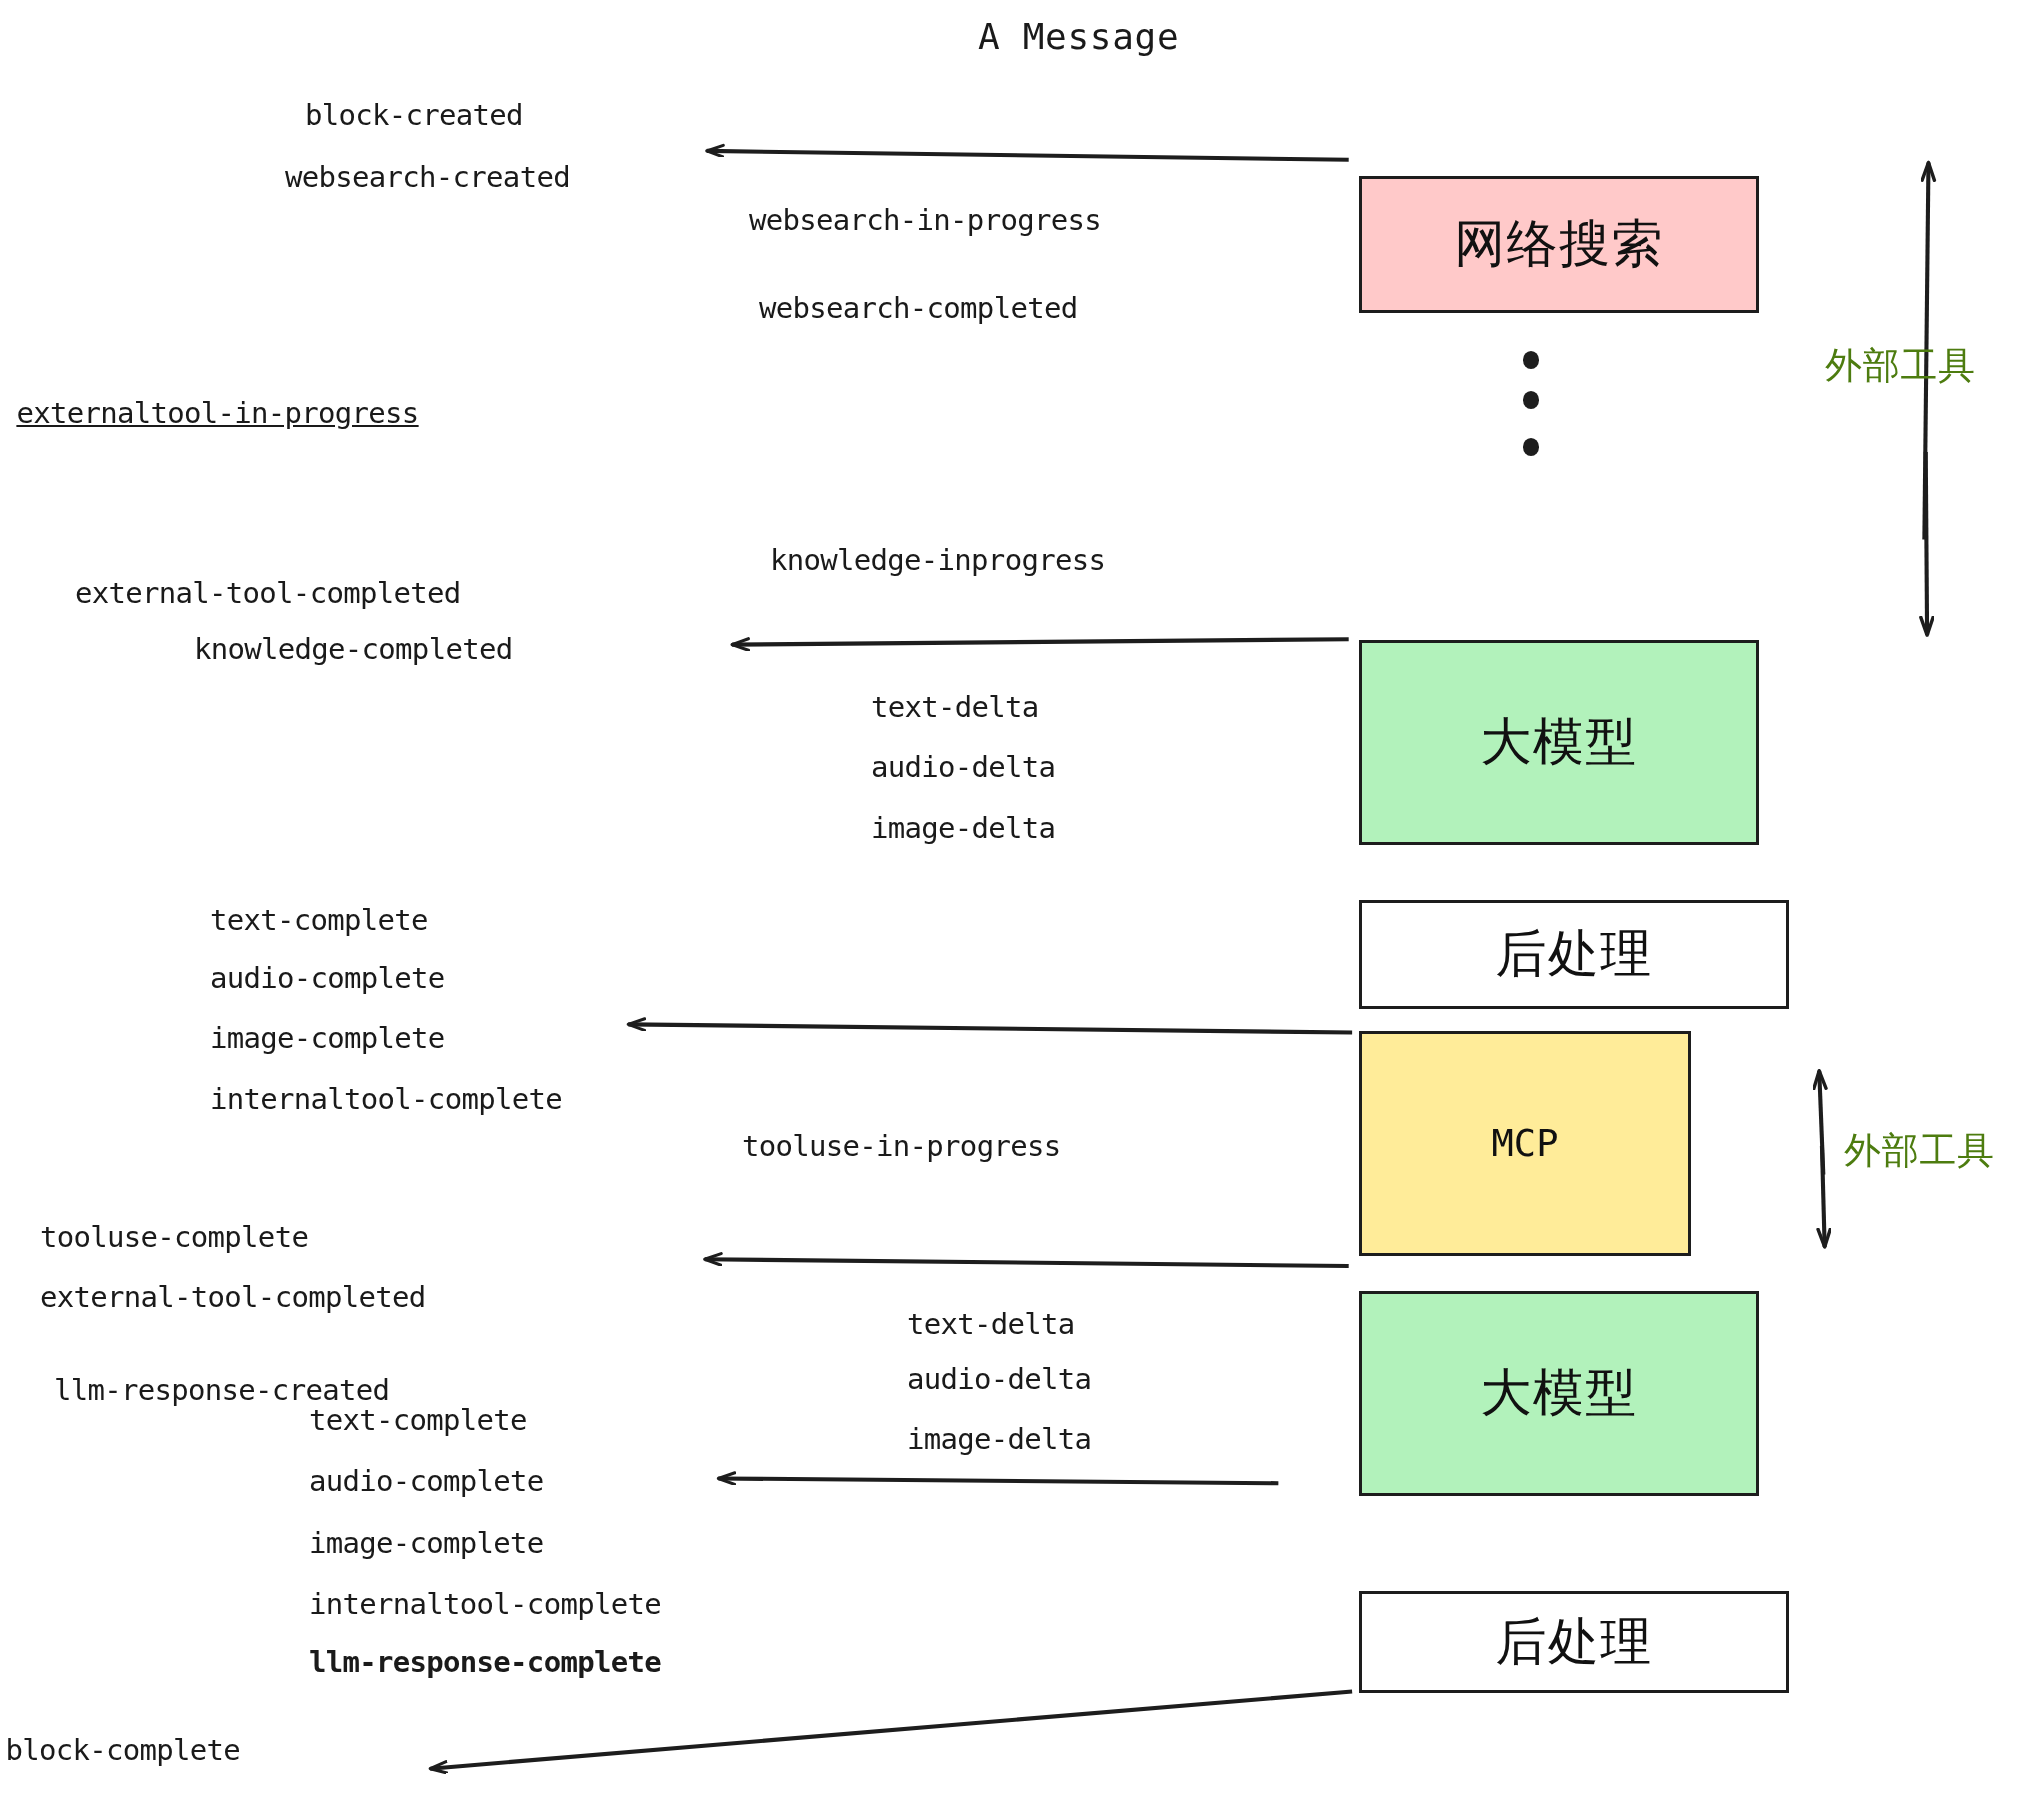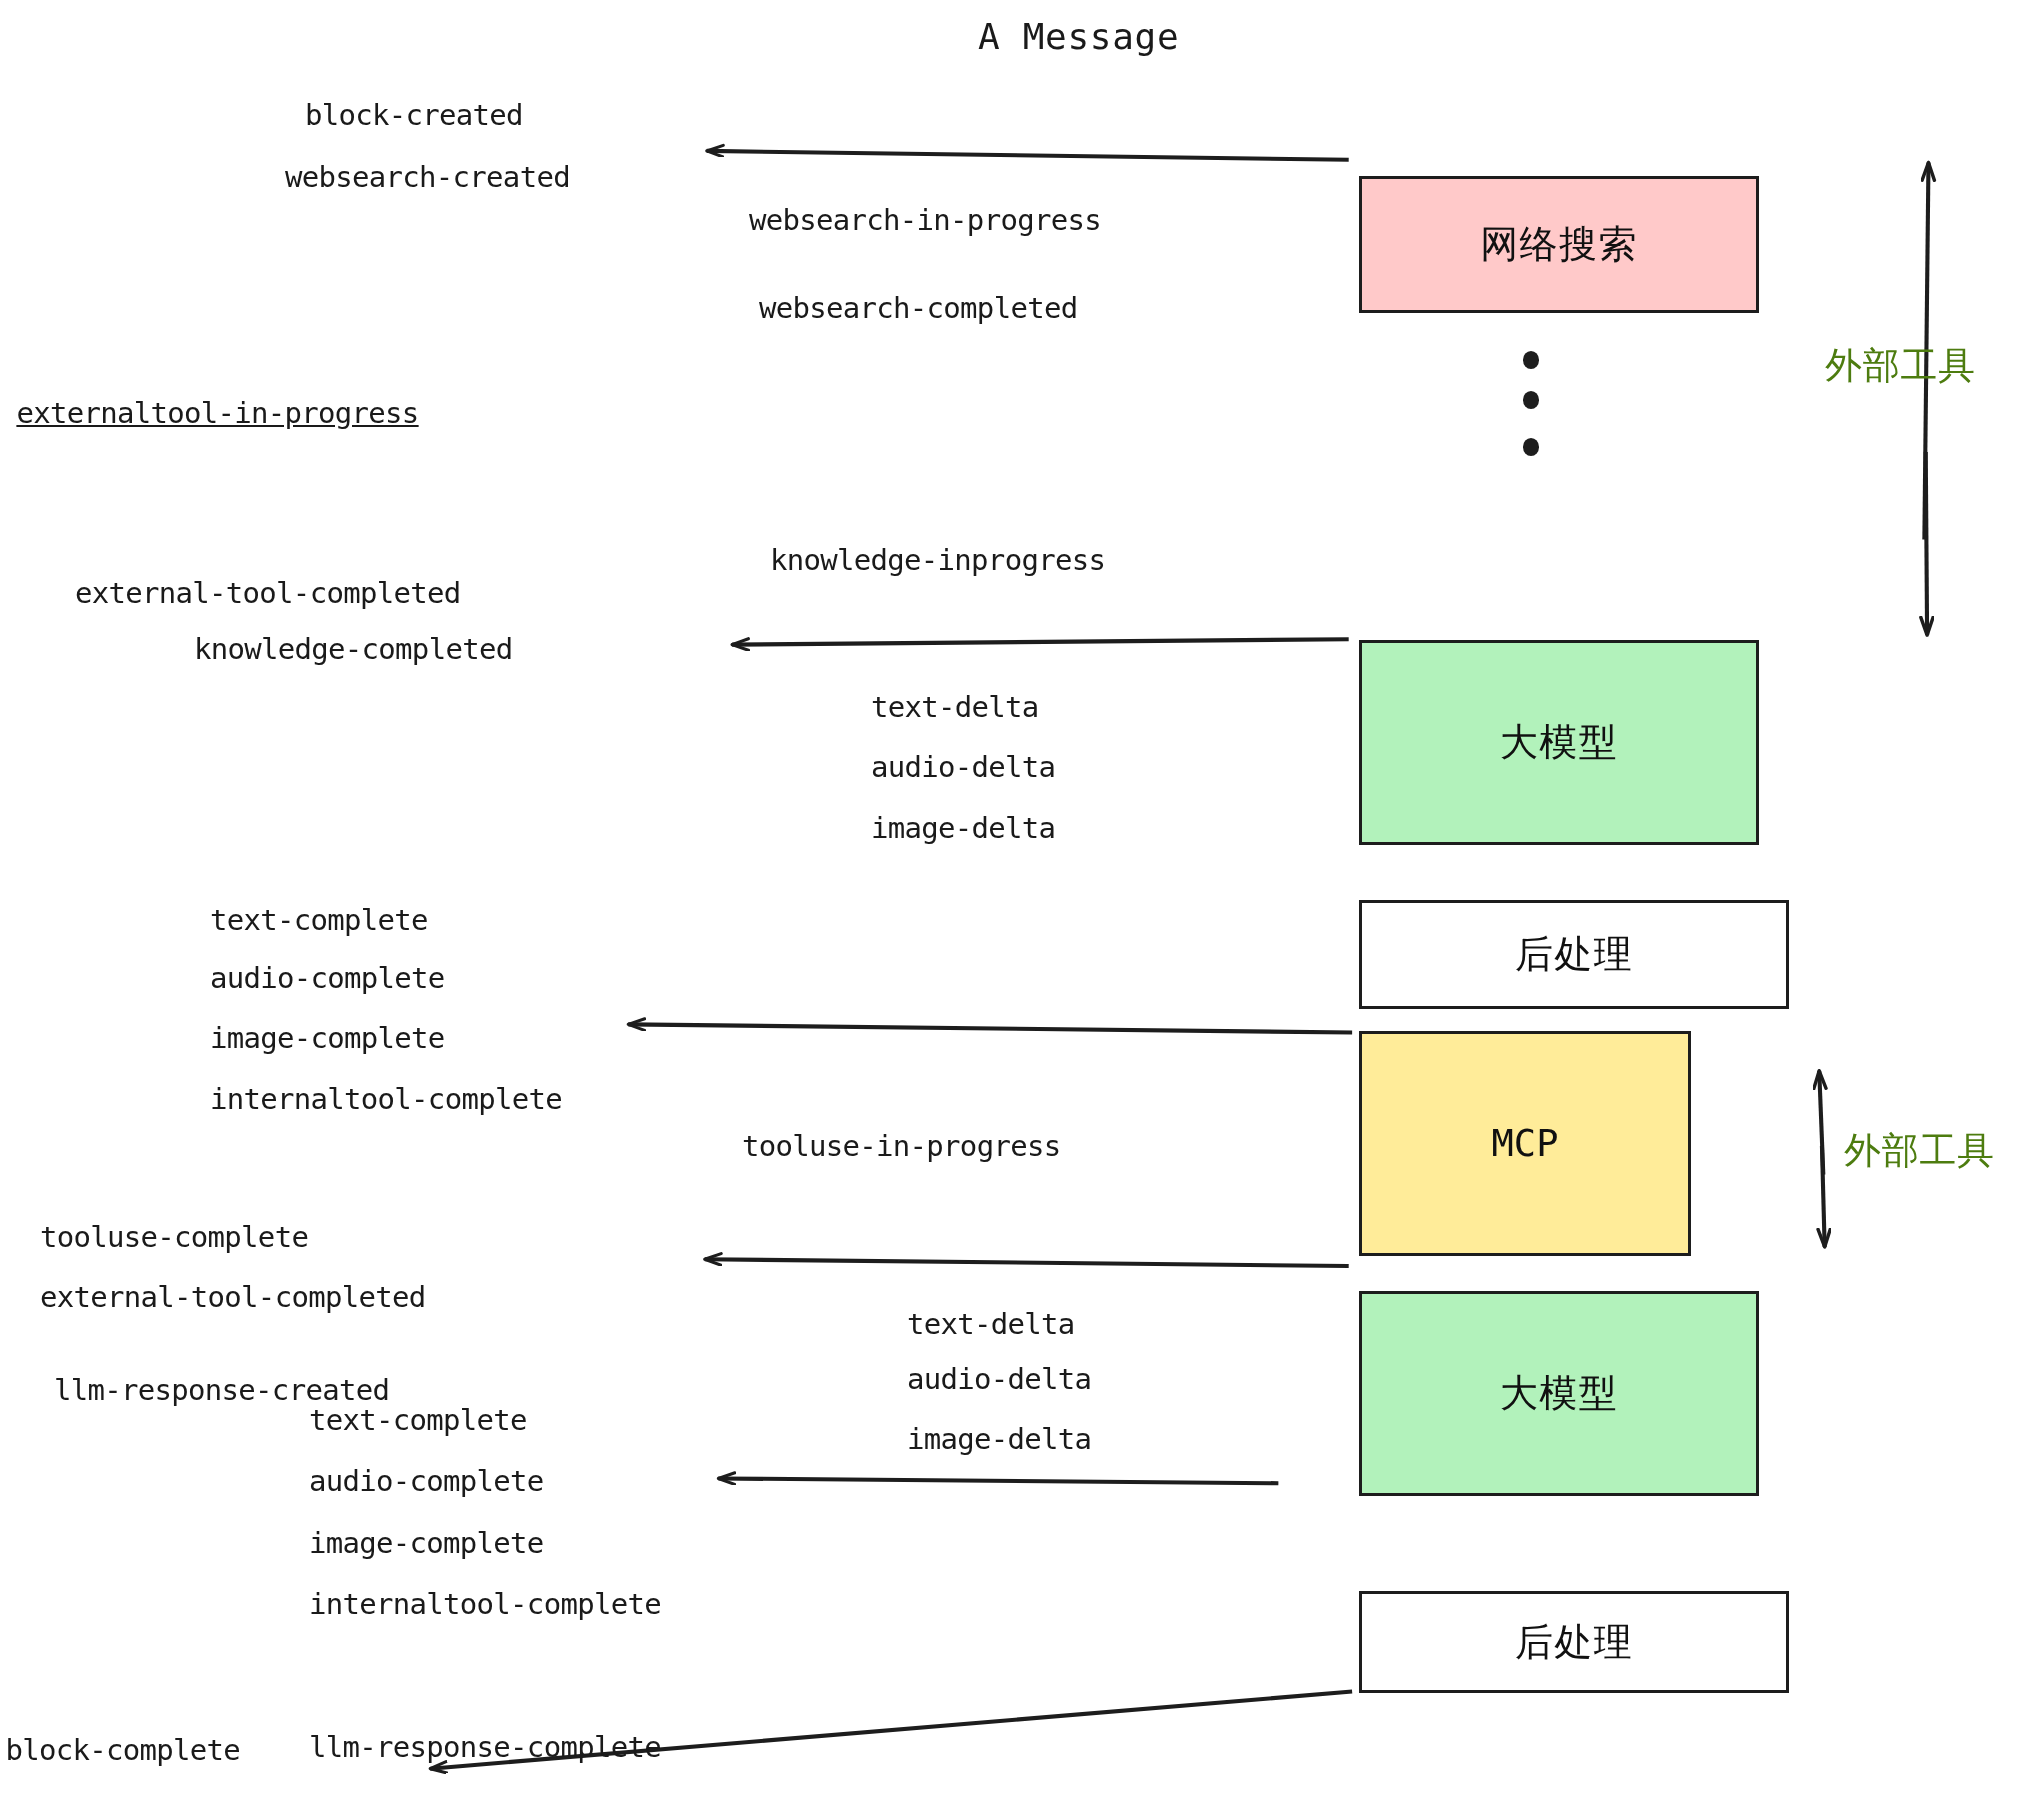--- a/index.html
+++ b/index.html
@@ -35,21 +35,21 @@
   }
   
   .box {
     position: absolute;
     box-sizing: border-box;
     border: 3.4px solid #1d1d1d;
     display: flex;
     align-items: center;
     justify-content: center;
     font-family: "DejaVu Sans", sans-serif;
-    font-size: 38px;
+    font-size: 51px;
     color: #111111;
     letter-spacing: 1.4px;
   }
   .box.mono {
     font-family: "DejaVu Sans Mono", monospace;
     font-size: 37px;
     letter-spacing: 0;
   }
   
   .sidelabel {
@@ -169,18 +169,18 @@
   <div class="evt" style="left:40px; top:1376px;margin-left:14px;">llm-response-created</div>
 
   <div class="evt" style="left:907px; top:1310px;">text-delta</div>
   <div class="evt" style="left:907px; top:1365px;">audio-delta</div>
   <div class="evt" style="left:907px; top:1425px;">image-delta</div>
 
   <div class="evt" style="left:309px; top:1406px;">text-complete</div>
   <div class="evt" style="left:309px; top:1467px;">audio-complete</div>
   <div class="evt" style="left:309px; top:1529px;">image-complete</div>
   <div class="evt" style="left:309px; top:1590px;">internaltool-complete</div>
-  <div class="evt" style="left:309px; top:1733px;">llm-response-complete</div>
+  <div class="evt" style="left:309px; top:1648px;font-weight:bold;">llm-response-complete</div>
 
   <div class="evt" style="left:5.5px; top:1736px;">block-complete</div>
 
 </div>
 
 
 </body></html>

